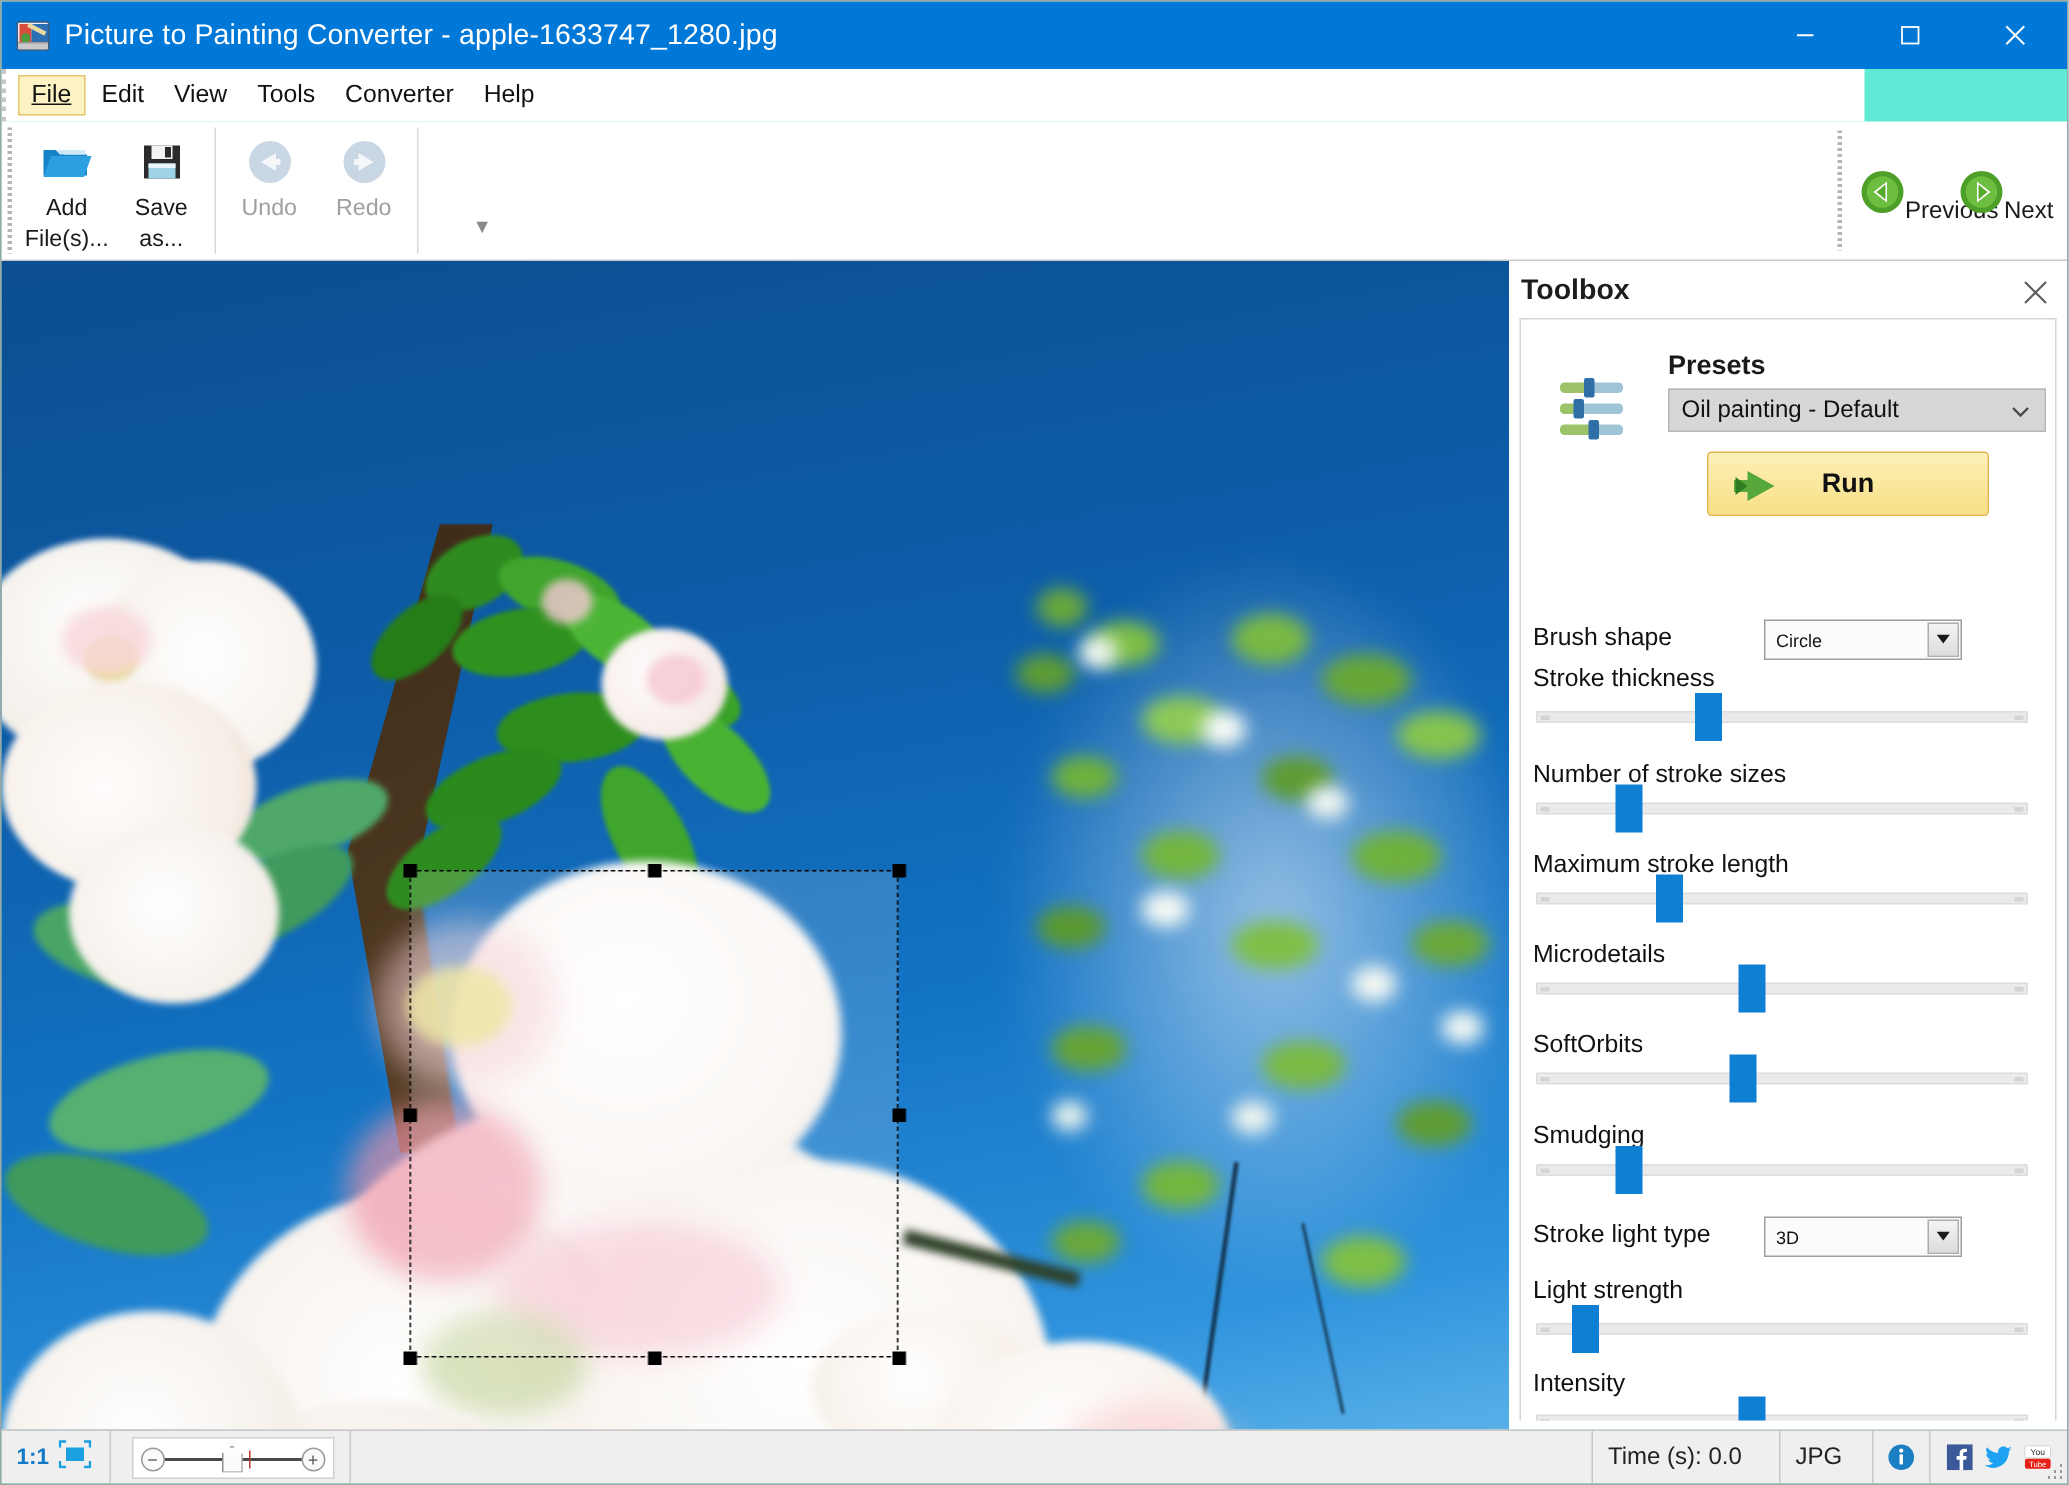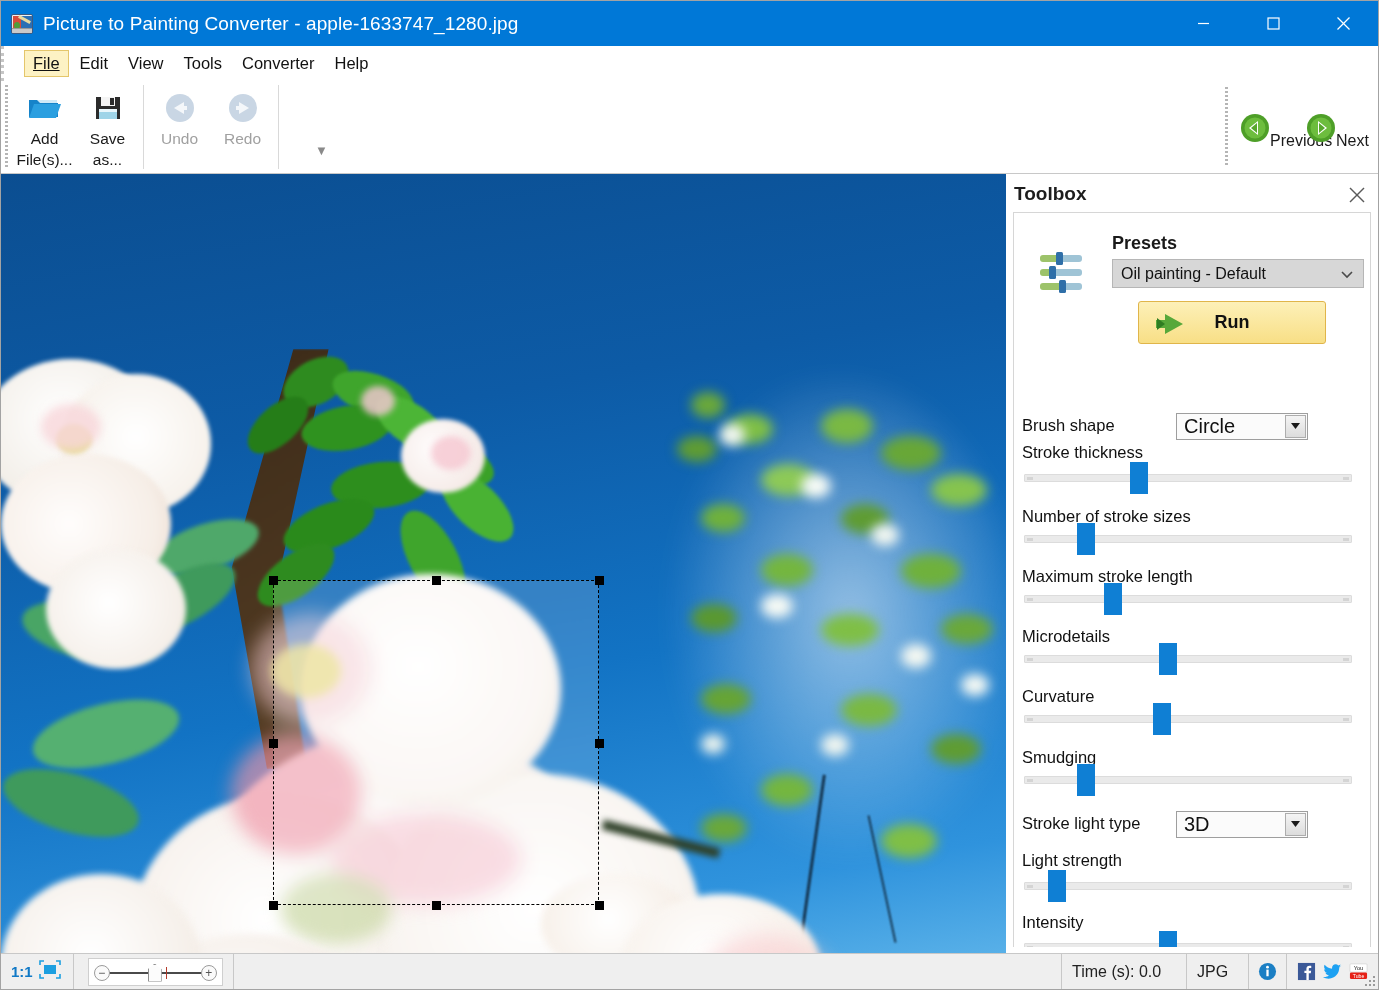--- a/index.html
+++ b/index.html
@@ -53,24 +53,24 @@
   .win-btn {
     width: 70px; height: 45px;
     display: flex; align-items: center; justify-content: center;
     color: #ffffff;
   }
   .win-btn svg { display: block; }
 
   
   .menubar {
     position: absolute; left: 0; top: 45px;
-    width: 1377px; height: 35px;
+    width: 1242px; height: 35px;
     background: #ffffff;
     display: flex; align-items: center;
-    padding-left: 20px;
+    padding-left: 8px;
     border-left: 3px dotted #c6c6c6;
   }
   .menu-item {
     font-size: 16.5px;
     color: #111;
     padding: 4px 9px;
     margin-right: 2px;
     white-space: nowrap;
   }
   .menu-item u { text-decoration: underline; }
@@ -237,21 +237,21 @@
     font-size: 16.5px; color: #111; white-space: nowrap;
   }
   .combo-row { position: absolute; left: 8px; width: 340px; height: 28px; }
   .combo {
     position: absolute; left: 154px; top: 0;
     width: 132px; height: 27px;
     background: #fbfbfb;
     border: 1px solid #9e9e9e;
     display: flex; align-items: center;
     padding-left: 7px;
-    font-size: 20px; color: #111;
+    font-size: 12px; color: #111;
   }
   .combo .cbtn {
     position: absolute; right: 1px; top: 1px;
     width: 21px; height: 23px;
     background: linear-gradient(#f4f4f4, #dcdcdc);
     border: 1px solid #adadad;
     display: flex; align-items: center; justify-content: center;
   }
   .slider { position: absolute; left: 10px; width: 328px; height: 8px; }
   .slider .track {
@@ -645,21 +645,21 @@
 
       <div class="ctl" style="top:414px;">
         <div class="ctl-label">Microdetails</div>
       </div>
       <div class="slider" style="top:442px;">
         <div class="track"></div>
         <div class="thumb" style="left:44%;"></div>
       </div>
 
       <div class="ctl" style="top:474px;">
-        <div class="ctl-label">Curvature</div>
+        <div class="ctl-label">SoftOrbits</div>
       </div>
       <div class="slider" style="top:502px;">
         <div class="track"></div>
         <div class="thumb" style="left:42%;"></div>
       </div>
 
       <div class="ctl" style="top:535px;">
         <div class="ctl-label">Smudging</div>
       </div>
       <div class="slider" style="top:563px;">

